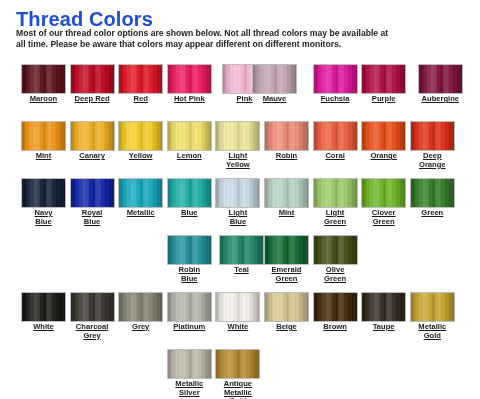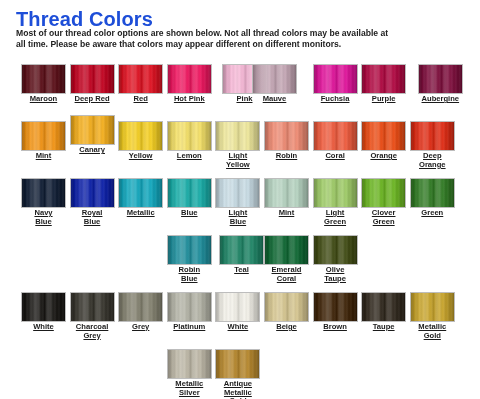--- a/index.html
+++ b/index.html
@@ -146,21 +146,21 @@
         <div class="chip-label">Purple</div>
       </div>
       <div class="swatch" style="left: 409.8px; top: 64px; margin-left: 8px;">
         <div class="chip" style="background: rgb(126, 13, 60);"></div>
         <div class="chip-label">Aubergine</div>
       </div>
       <div class="swatch" style="left: 21px; top: 121px;">
         <div class="chip" style="background: rgb(242, 147, 18);"></div>
         <div class="chip-label">Mint</div>
       </div>
-      <div class="swatch" style="left: 69.6px; top: 115px;">
+      <div class="swatch" style="left: 69.6px; top: 121px;">
         <div class="chip" style="background: rgb(244, 174, 27);"></div>
         <div class="chip-label">Canary</div>
       </div>
       <div class="swatch" style="left: 118.2px; top: 121px;">
         <div class="chip" style="background: rgb(245, 207, 32);"></div>
         <div class="chip-label">Yellow</div>
       </div>
       <div class="swatch" style="left: 166.8px; top: 121px;">
         <div class="chip" style="background: rgb(244, 224, 102);"></div>
         <div class="chip-label">Lemon</div>
@@ -233,26 +233,26 @@
         <div class="chip-label">Robin
 Blue</div>
       </div>
       <div class="swatch" style="left: 219px; top: 235px;">
         <div class="chip" style="background: rgb(29, 132, 101);"></div>
         <div class="chip-label">Teal</div>
       </div>
       <div class="swatch" style="left: 264px; top: 235px;">
         <div class="chip" style="background: rgb(12, 102, 49);"></div>
         <div class="chip-label">Emerald
-Coral</div>
+Green</div>
       </div>
       <div class="swatch" style="left: 312.6px; top: 235px;">
         <div class="chip" style="background: rgb(63, 74, 18);"></div>
         <div class="chip-label">Olive
-Taupe</div>
+Green</div>
       </div>
       <div class="swatch" style="left: 21px; top: 292px;">
         <div class="chip" style="background: rgb(23, 21, 18);"></div>
         <div class="chip-label">White</div>
       </div>
       <div class="swatch" style="left: 69.6px; top: 292px;">
         <div class="chip" style="background: rgb(53, 51, 43);"></div>
         <div class="chip-label">Charcoal
 Grey</div>
       </div>

